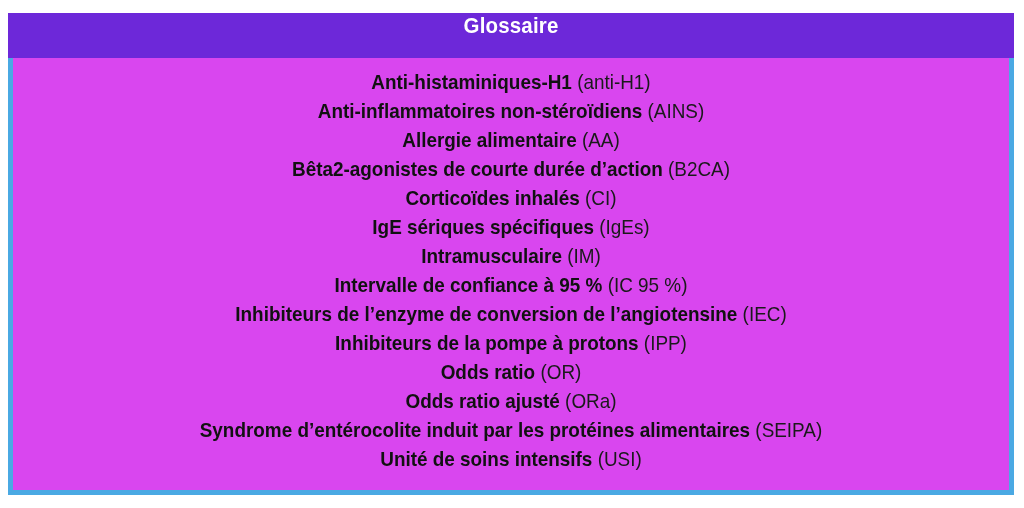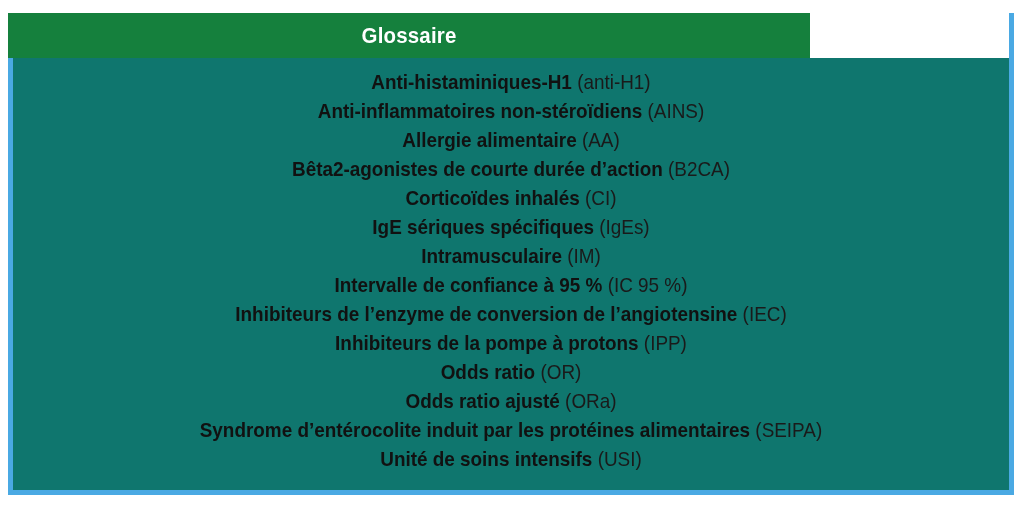--- a/index.html
+++ b/index.html
@@ -24,25 +24,24 @@
     border-left: 5px solid #4aa9e3;
     border-right: 5px solid #4aa9e3;
     border-bottom: 5px solid #4aa9e3;
     background: #ffffff;
   }
 
   .panel-header {
     position: absolute;
     left: -5px;
     top: -0px;
-    width: 802px;
+    width: 1006px;
     height: 45px;
-    background: #15803d;
+    background: #6d28d9;
     display: flex;
-    align-items: center;
     justify-content: center;
   }
 
   .panel-title {
     color: #ffffff;
     font-size: 22px;
     font-weight: bold;
     letter-spacing: 0.2px;
     font-family: "Liberation Sans", "DejaVu Sans", sans-serif;
     transform: scaleX(0.93);
@@ -50,21 +49,21 @@
   }
 
   .panel-body {
     position: absolute;
     left: 0;
     top: 45px;
     right: 0;
     bottom: 0;
     padding-top: 9px;
     box-sizing: border-box;
-    background: #0f766e;
+    background: #d946ef;
   }
 
   .glossary-list {
     list-style: none;
     margin: 0;
     padding: 0;
     text-align: center;
   }
 
   .glossary-entry {

